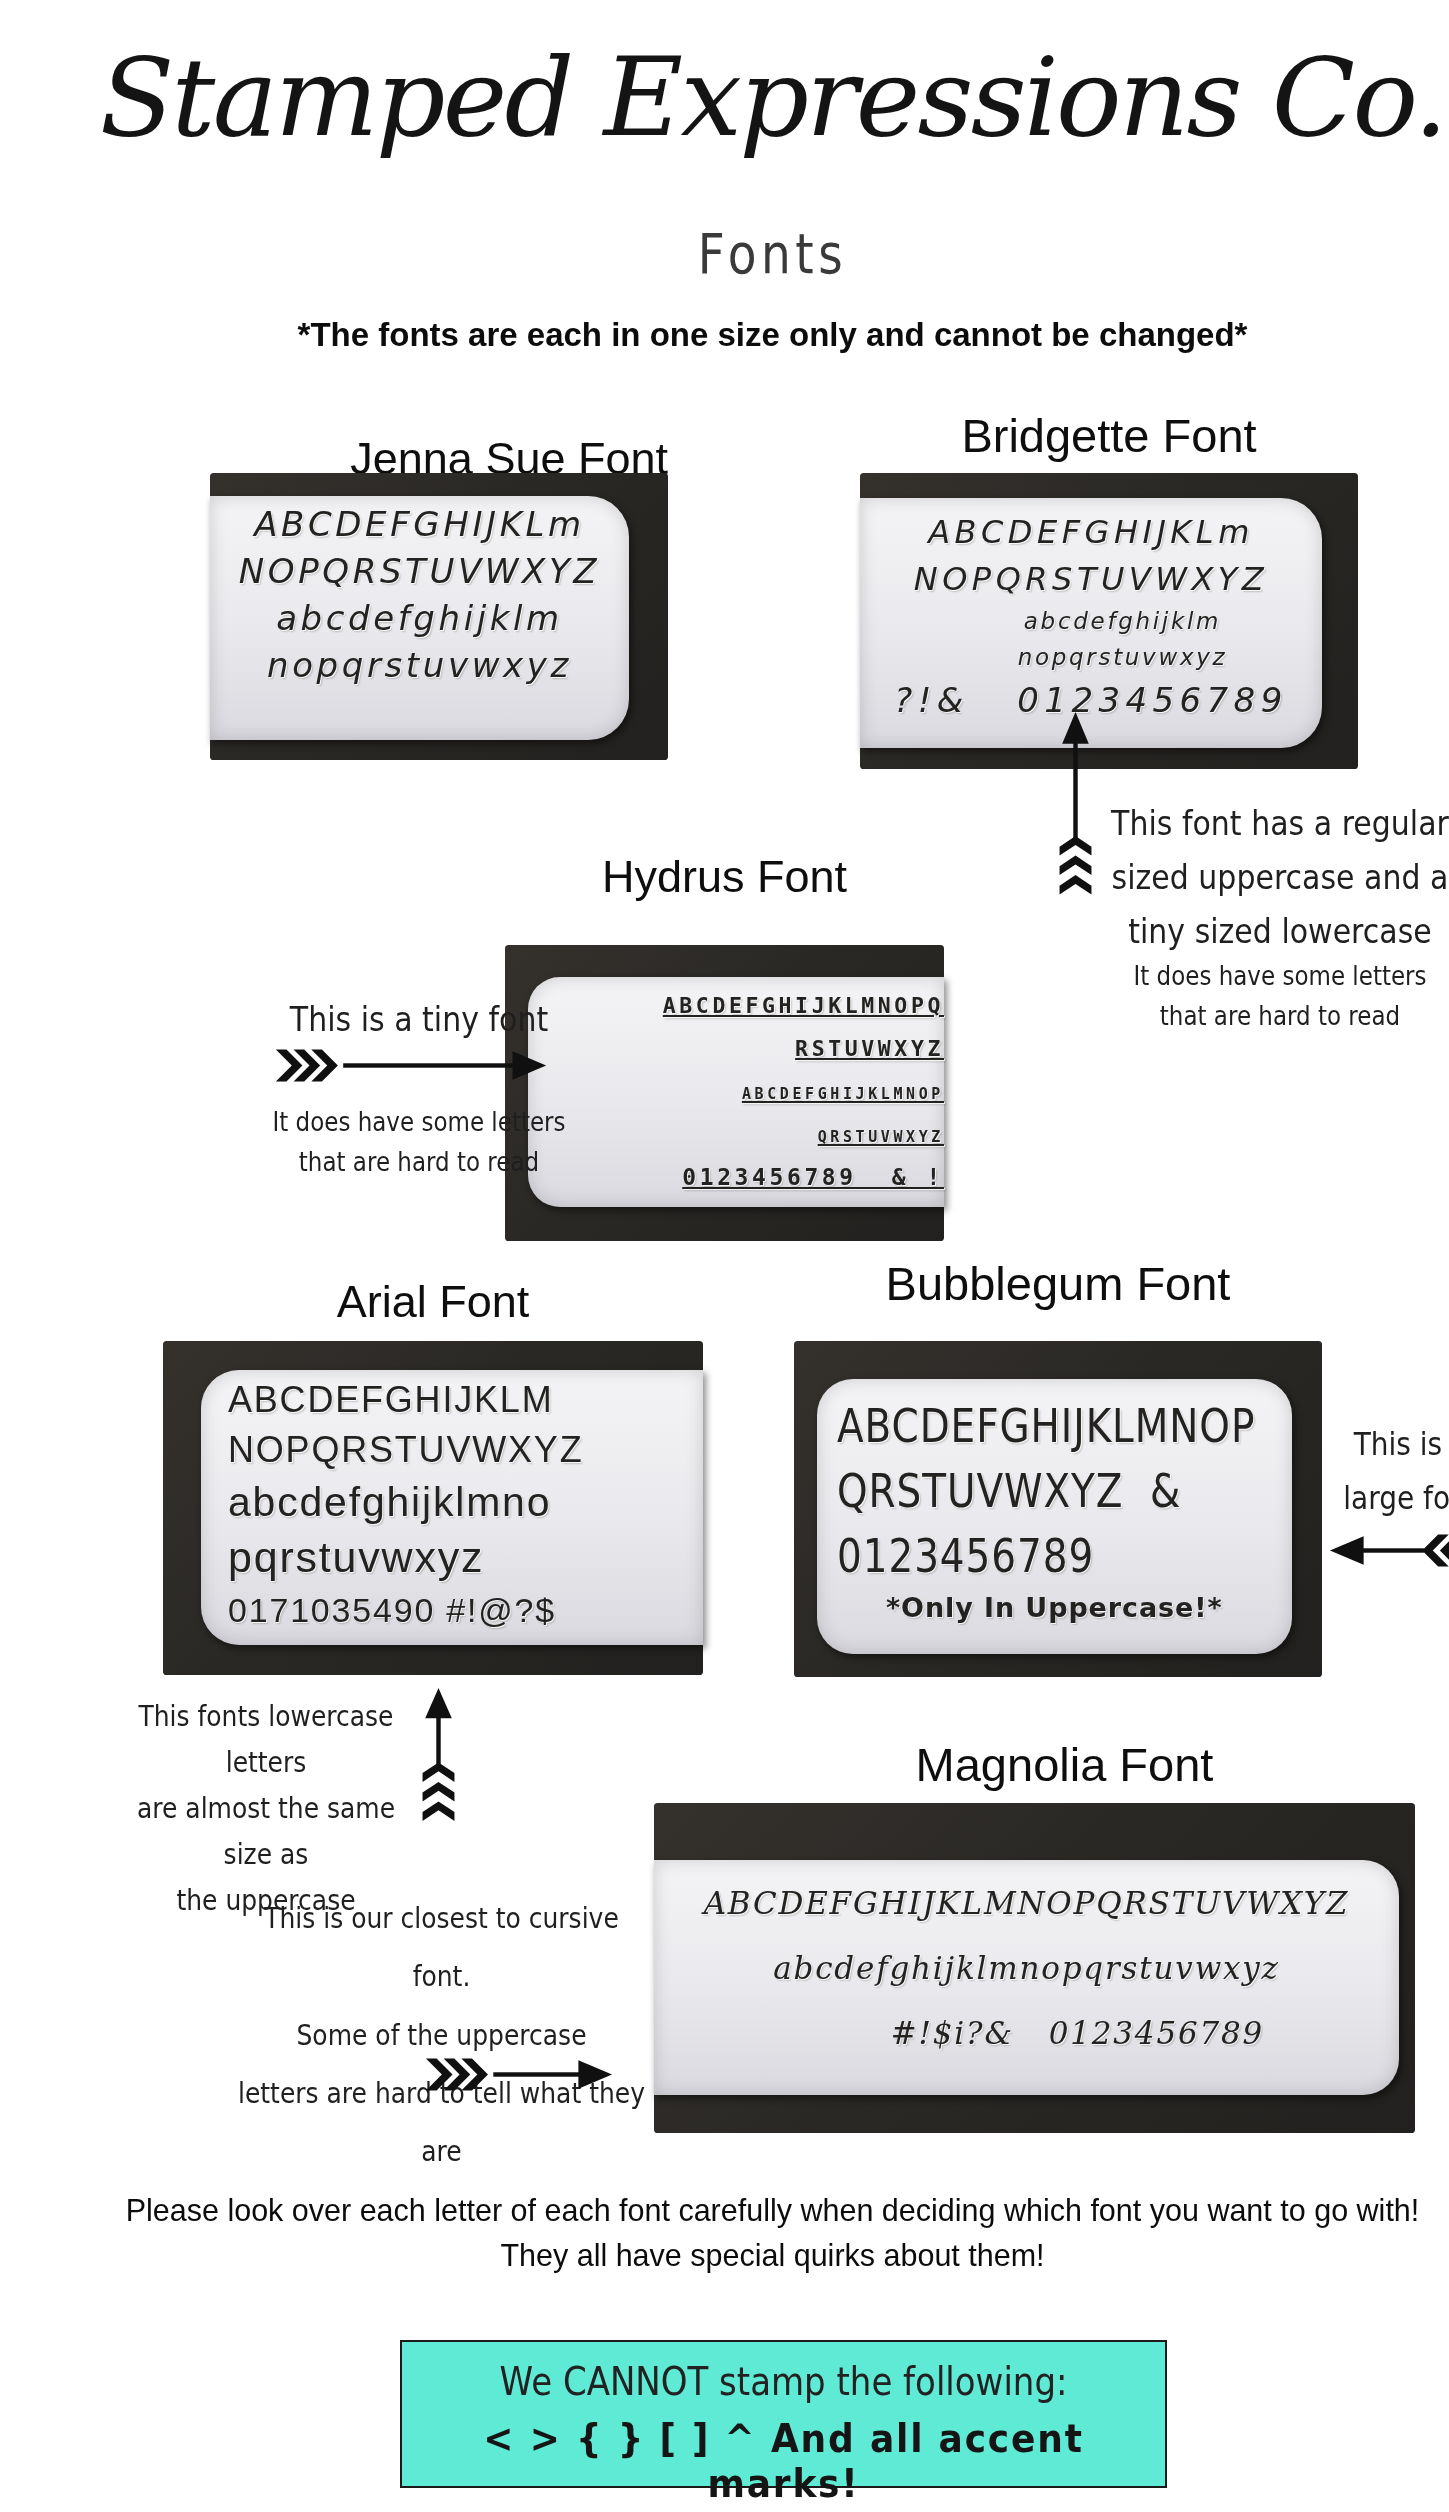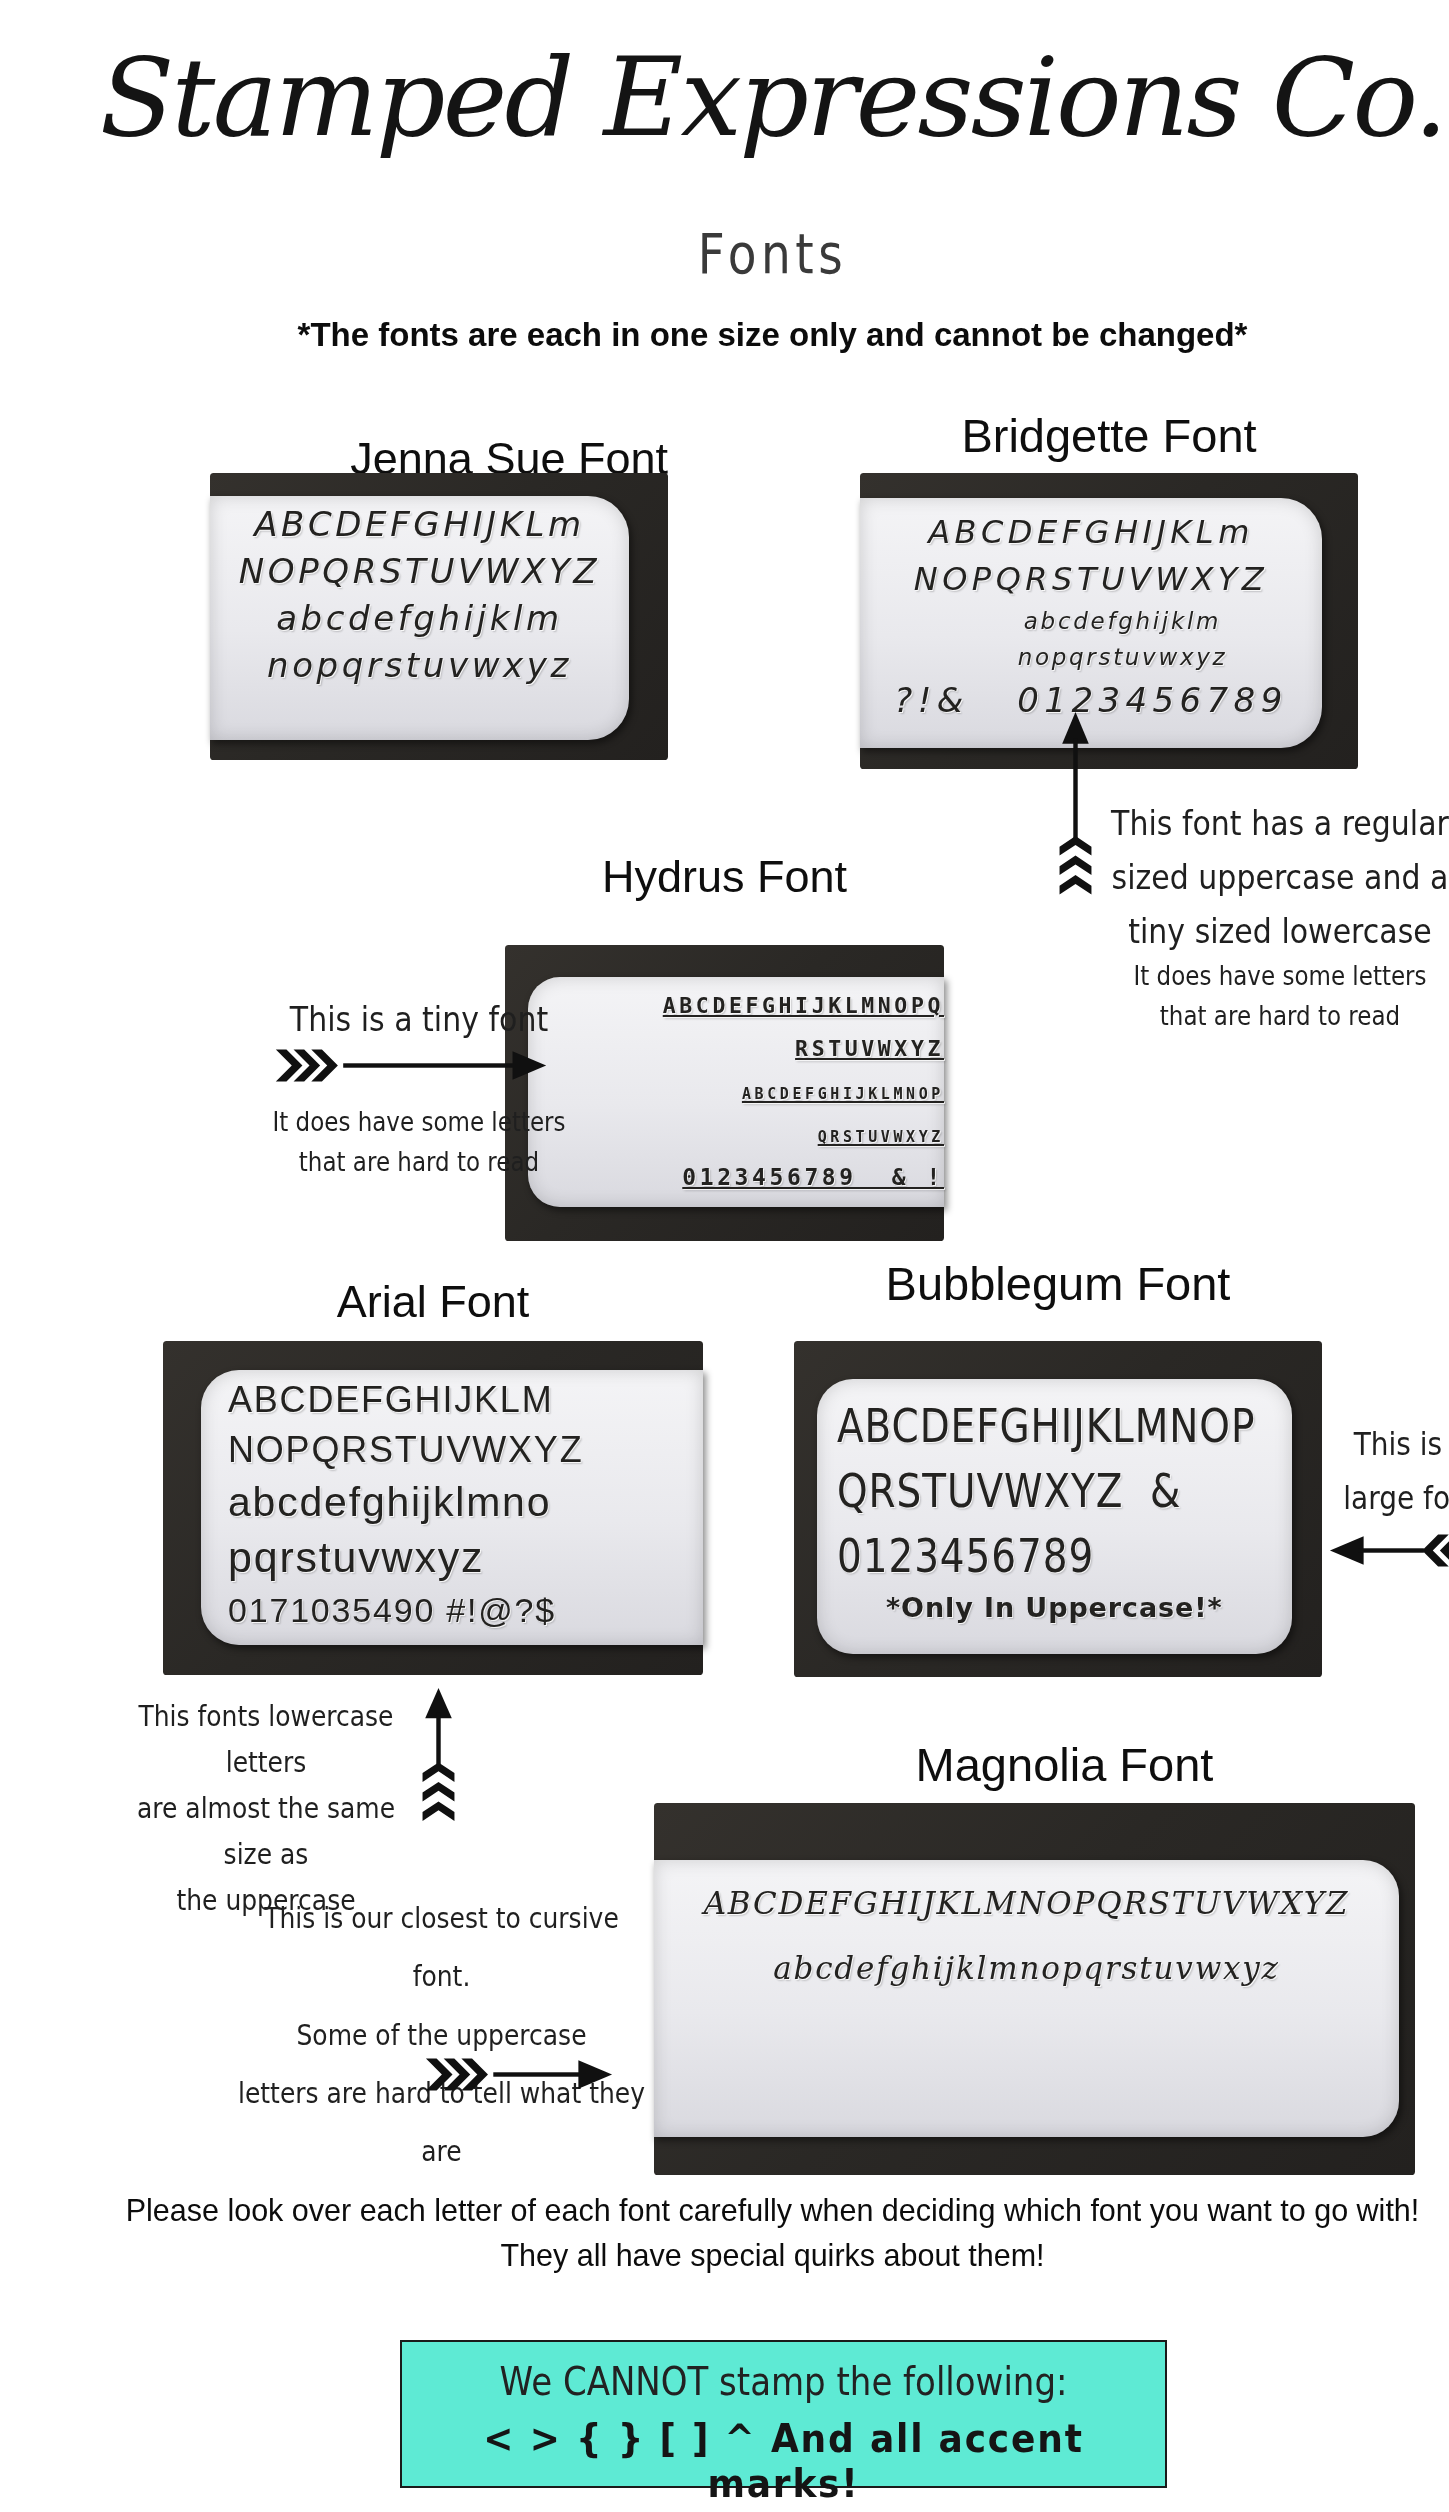--- a/index.html
+++ b/index.html
@@ -215,24 +215,25 @@
         <rect x="32" y="19.5" width="74" height="5"></rect>
         <polygon points="122,4 104,22 122,40 134,40 116,22 134,4"></polygon>
         <polygon points="142,4 124,22 142,40 154,40 136,22 154,4"></polygon>
         <polygon points="162,4 144,22 162,40 174,40 156,22 174,4"></polygon>
       </svg>
     </div>
   </div>
 
   <div class="card-magnolia">
     <div class="card-title" style="left:636px;top:1737px;width:761px;font-size:47px;">Magnolia Font</div>
-    <div class="photo" style="left:606px;top:1803px;width:761px;height:372px;">
+    <div class="photo" style="left:606px;top:1803px;width:761px;height:330px;">
       <div class="plate" style="left:0;top:57px;right:16px;bottom:38px;border-radius:0 36px 36px 0;">
         <div class="stamp-line l1">ABCDEFGHIJKLMNOPQRSTUVWXYZ</div>
         <div class="stamp-line l2">abcdefghijklmnopqrstuvwxyz</div>
+        <div class="stamp-line l3">#!$i?&amp;&nbsp;&nbsp;&nbsp;0123456789</div>
       </div>
     </div>
     <div class="note note-magnolia">
       <div>This is our closest to cursive font.</div>
       <div>Some of the uppercase</div>
       <div>letters are hard to tell what they are</div>
     </div>
     <div class="arrow" style="left:377px;top:2055px;">
       <svg width="188" height="39" viewBox="0 0 210 44">
         <polygon points="12,4 30,22 12,40 0,40 18,22 0,4"></polygon>

